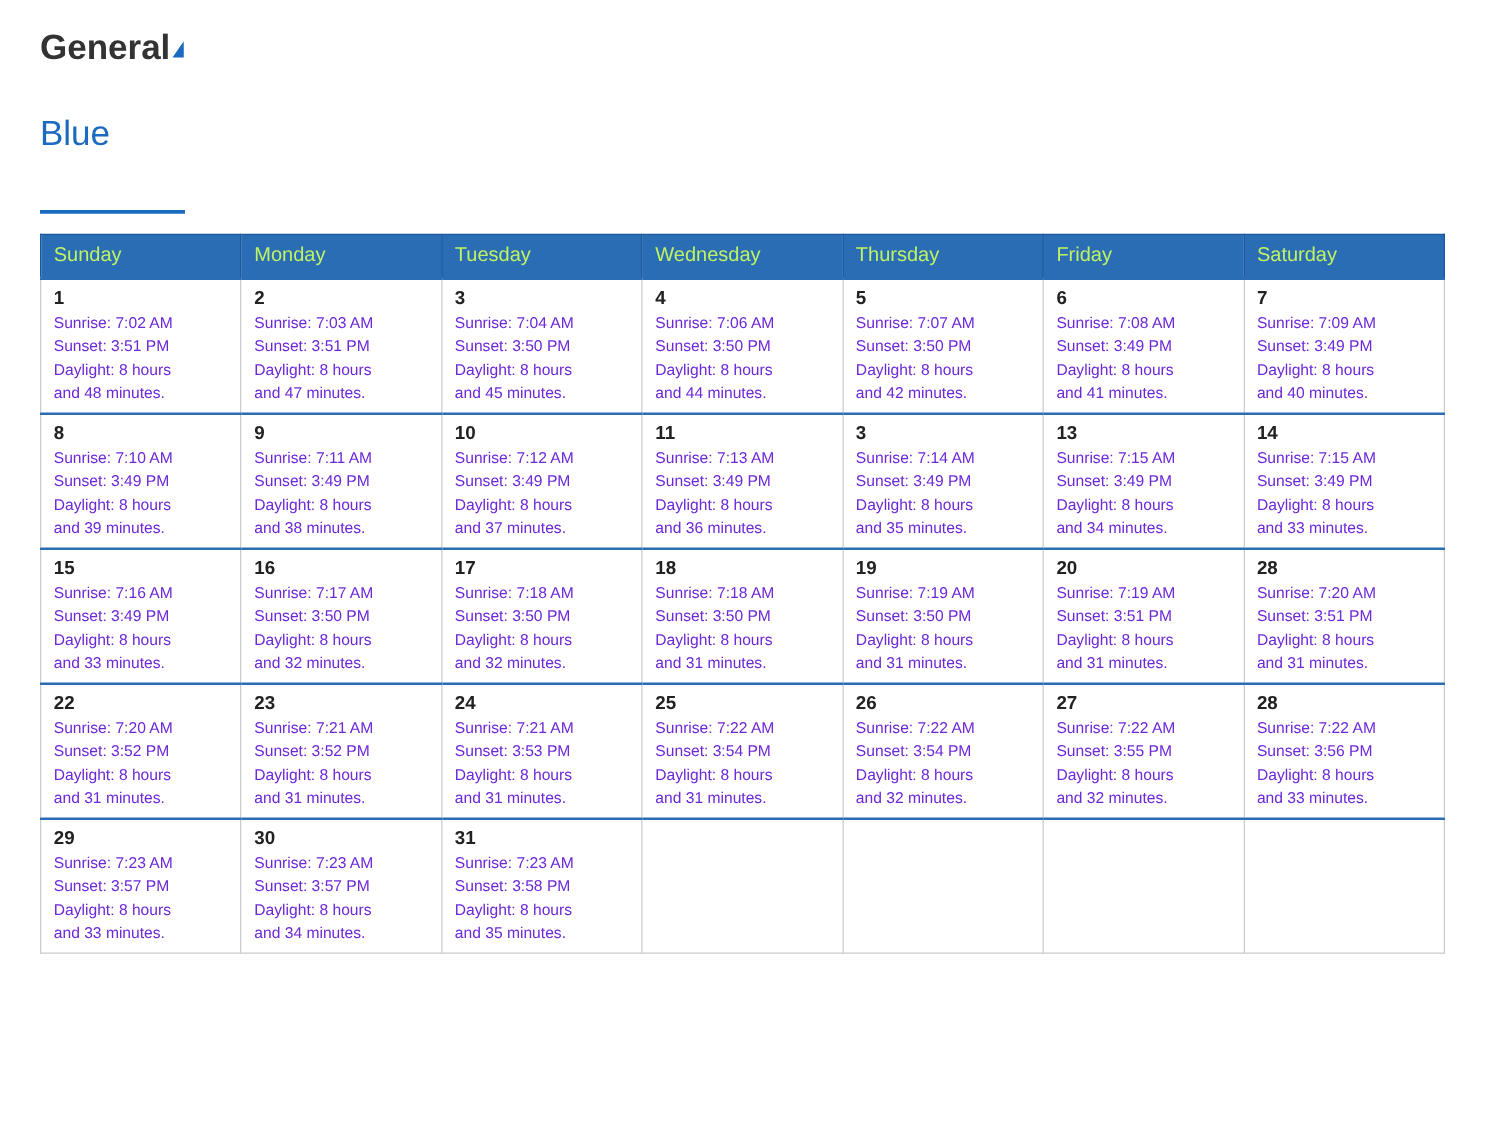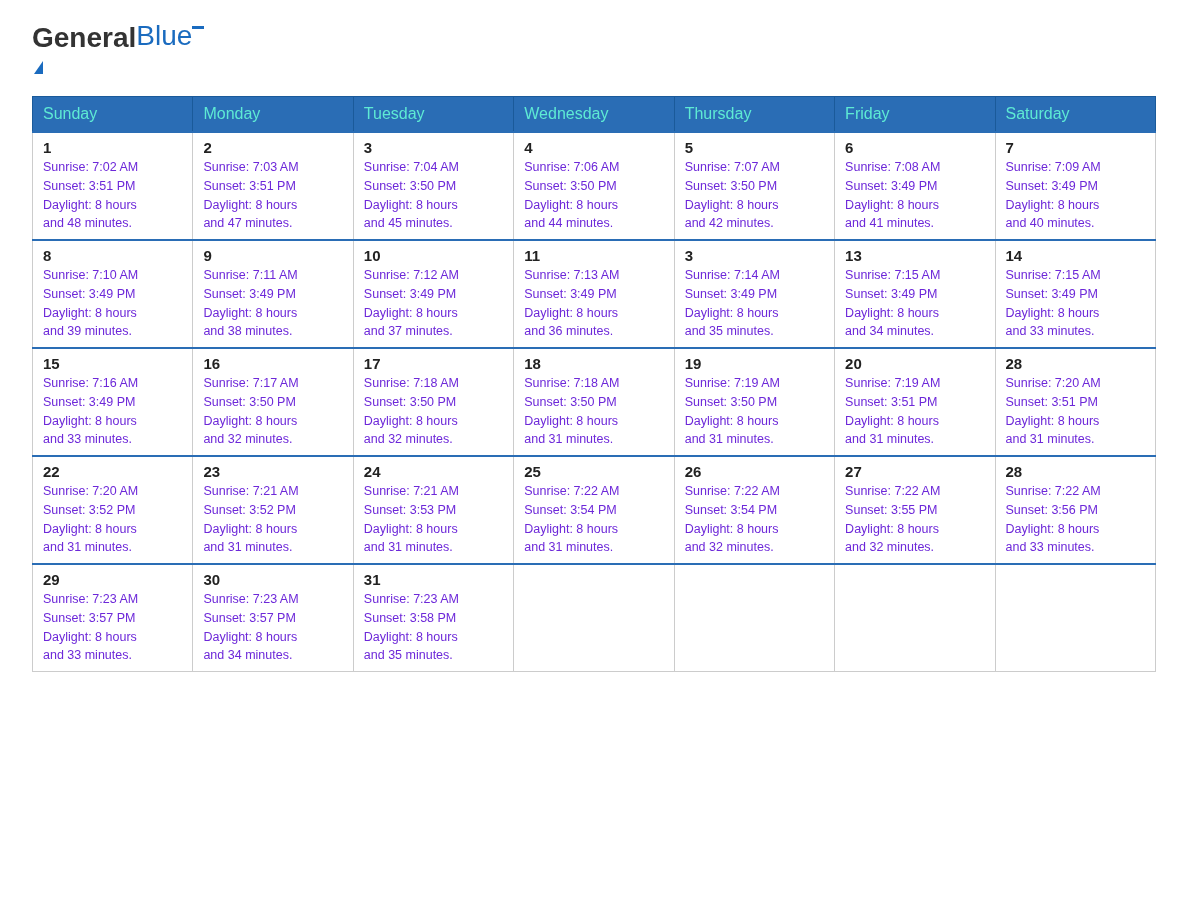--- a/index.html
+++ b/index.html
@@ -11,22 +11,23 @@
       min-height: 918px;
     }
     .header {
       display: flex;
       justify-content: space-between;
       align-items: flex-start;
       margin-bottom: 8px;
     }
     .logo {
       display: flex;
-      flex-direction: row;
+      flex-direction: column;
       align-items: flex-start;
+      gap: 43px;
     }
     .logo-text {
       font-size: 28px;
       font-weight: bold;
       color: #333;
       line-height: 1;
     }
     .logo-line {
       width: 100%;
       height: 3px;
@@ -47,21 +48,21 @@
       color: #444;
       margin-top: 4px;
     }
     .calendar {
       width: 100%;
       border-collapse: collapse;
       margin-top: 16px;
     }
     .calendar th {
       background: #2a6db5;
-      color: #5eead4;
+      color: #bef264;
       font-size: 16px;
       font-weight: normal;
       padding: 8px 10px;
       border: 1px solid #1a5a9a;
       text-align: left;
     }
     .calendar td {
       border: 1px solid #ccc;
       vertical-align: top;
       padding: 6px 10px;

